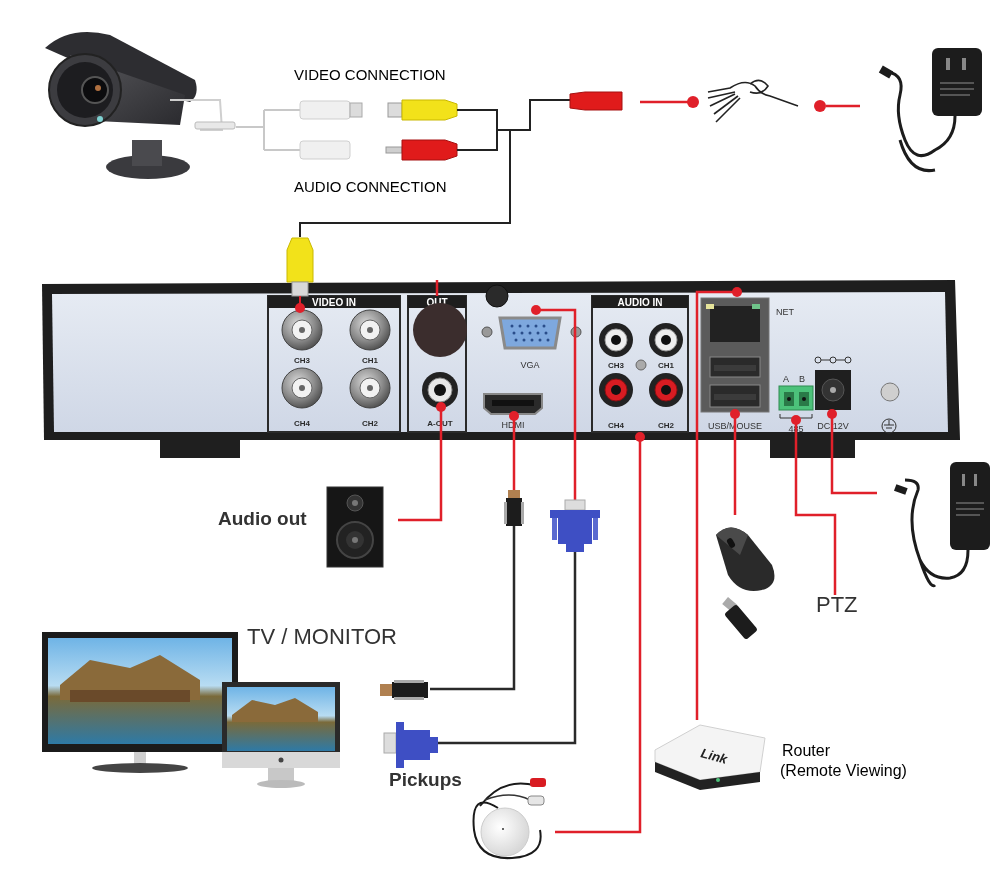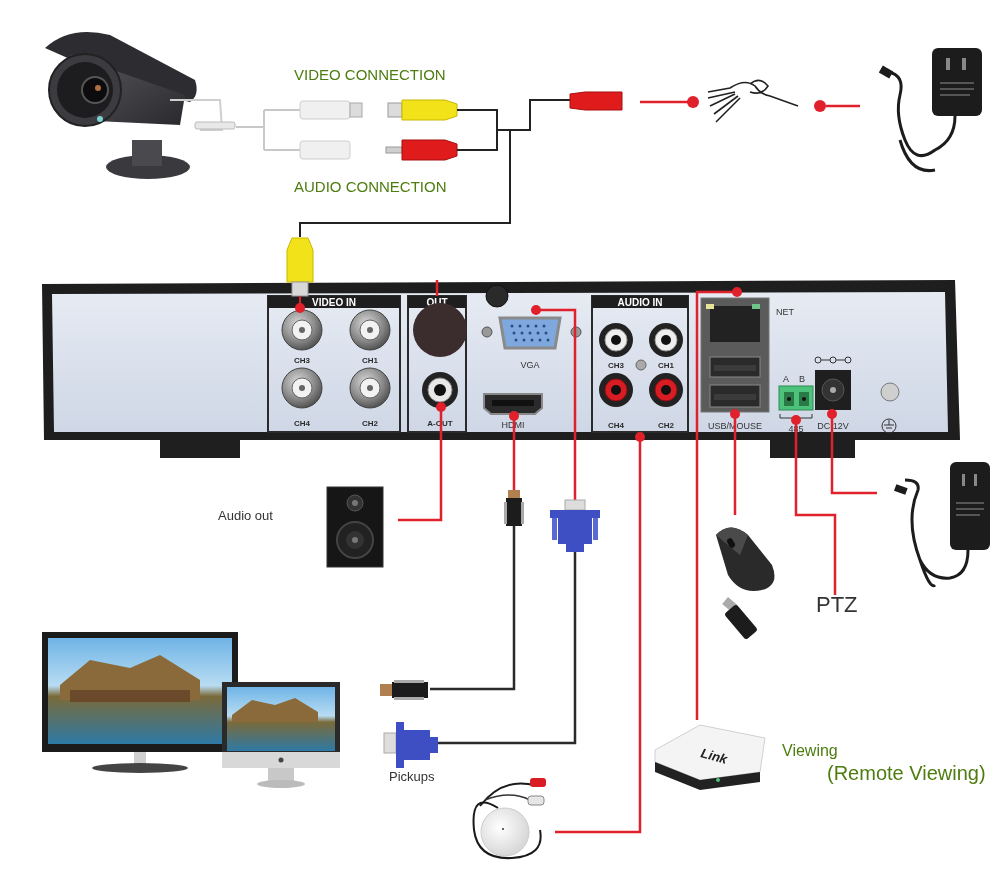--- a/index.html
+++ b/index.html
@@ -1,21 +1,21 @@
 <!DOCTYPE html>
 <html><head>
 <meta charset="utf-8">
 <style>
   html, body { margin: 0; padding: 0; background: #ffffff; }
   body { width: 1000px; height: 879px; position: relative; overflow: hidden; font-family: "Liberation Sans", sans-serif; }
   #stage { position: absolute; left: 0; top: 0; width: 1000px; height: 879px; }
   .lbl { position: absolute; color: #333333; font-family: "Liberation Sans", sans-serif; white-space: nowrap; }
   .lbl-lg { font-size: 22px; }
-  .lbl-md { font-size: 13px; }
-  .lbl-sm { font-size: 15px; color: #4d7c0f; }
+  .lbl-md { font-size: 19px; font-weight: bold; }
+  .lbl-sm { font-size: 15px; color: #000000; }
   .panel-text { font-family: "Liberation Sans", sans-serif; font-size: 8px; font-weight: bold; fill: #2a2a2a; }
   .panel-head { font-family: "Liberation Sans", sans-serif; font-size: 10px; font-weight: bold; fill: #ffffff; }
   .panel-lbl { font-family: "Liberation Sans", sans-serif; font-size: 9px; fill: #333; }
 </style>
 </head>
 <body>
 
 <div id="stage">
 <svg width="1000" height="879" viewBox="0 0 1000 879" xmlns="http://www.w3.org/2000/svg">
   <defs>
@@ -405,17 +405,18 @@
     <path d="M655 762 L700 780 L760 772 L760 782 L700 790 L655 772 Z" fill="#222"></path>
     <circle cx="718" cy="780" r="2" fill="#4cc27a"></circle>
     <text x="700" y="757" font-family="Liberation Sans, sans-serif" font-size="13" font-weight="bold" font-style="italic" fill="#222" transform="rotate(15 700 757)">Link</text>
   </g>
 </svg>
 
 
 <div class="lbl lbl-sm" style="left:294px; top:66px;">VIDEO CONNECTION</div>
 <div class="lbl lbl-sm" style="left:294px; top:178px;">AUDIO CONNECTION</div>
 <div class="lbl lbl-md" style="left:218px; top:508px;">Audio out</div>
+<div class="lbl lbl-lg" style="left:247px; top:624px;">TV / MONITOR</div>
 <div class="lbl lbl-md" style="left:389px; top:769px;">Pickups</div>
 <div class="lbl lbl-lg" style="left:816px; top:592px;">PTZ</div>
-<div class="lbl lbl-sm" style="left:782px; top:742px; font-size:16px;">Viewing</div>
-<div class="lbl lbl-sm" style="left:780px; top:762px; font-size:20px;margin-left:47px;">(Remote Viewing)</div>
+<div class="lbl lbl-sm" style="left:782px; top:742px; font-size:16px;">Router</div>
+<div class="lbl lbl-sm" style="left:780px; top:762px; font-size:16px;">(Remote Viewing)</div>
 </div>
 
 </body></html>

